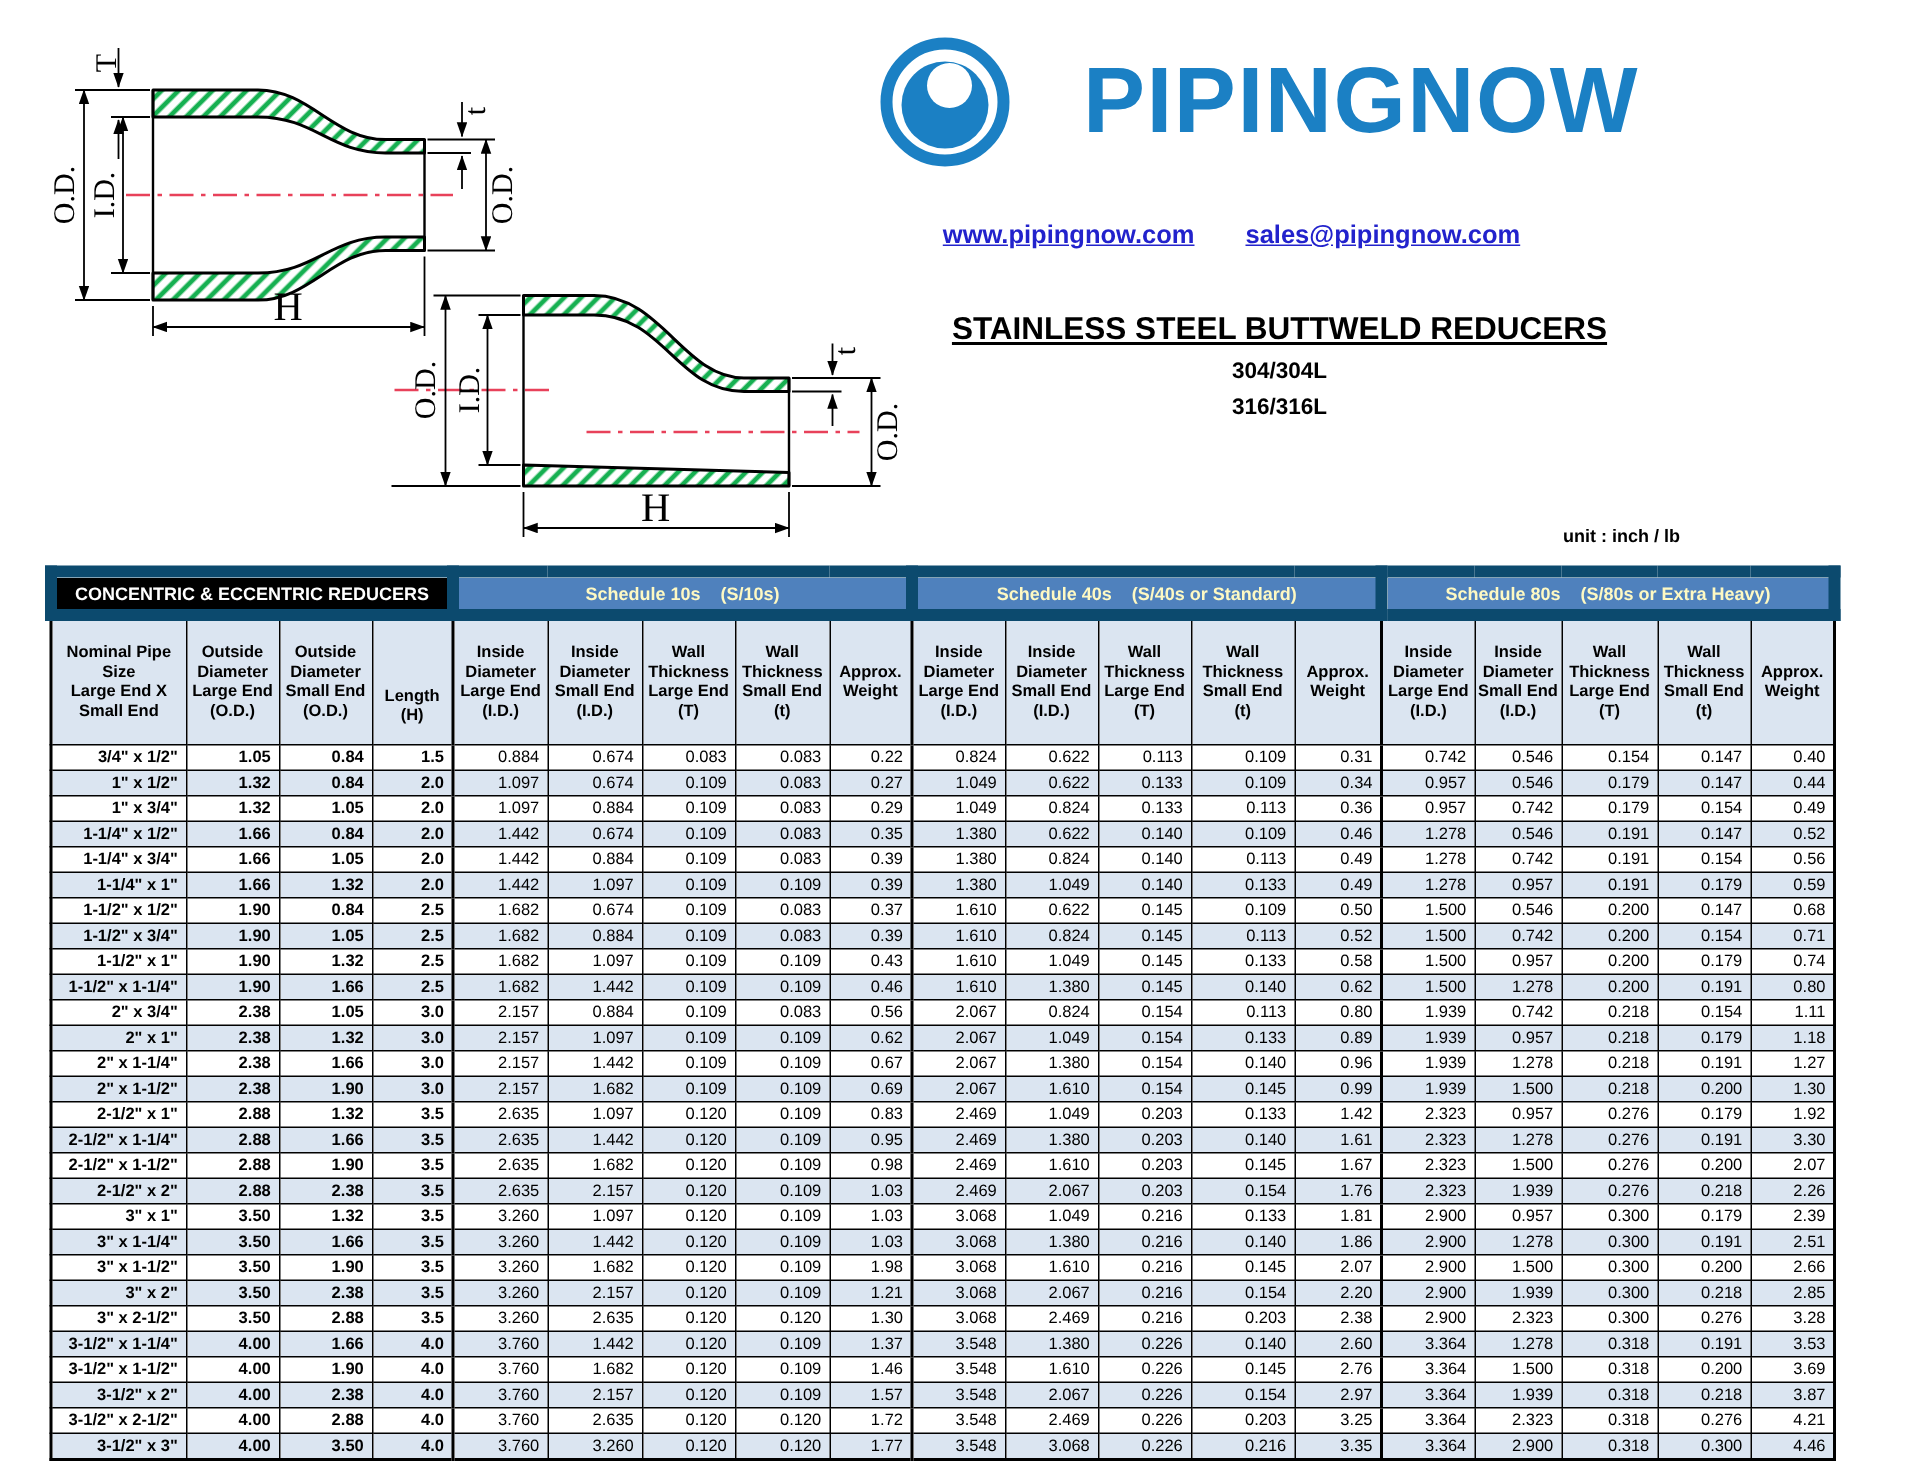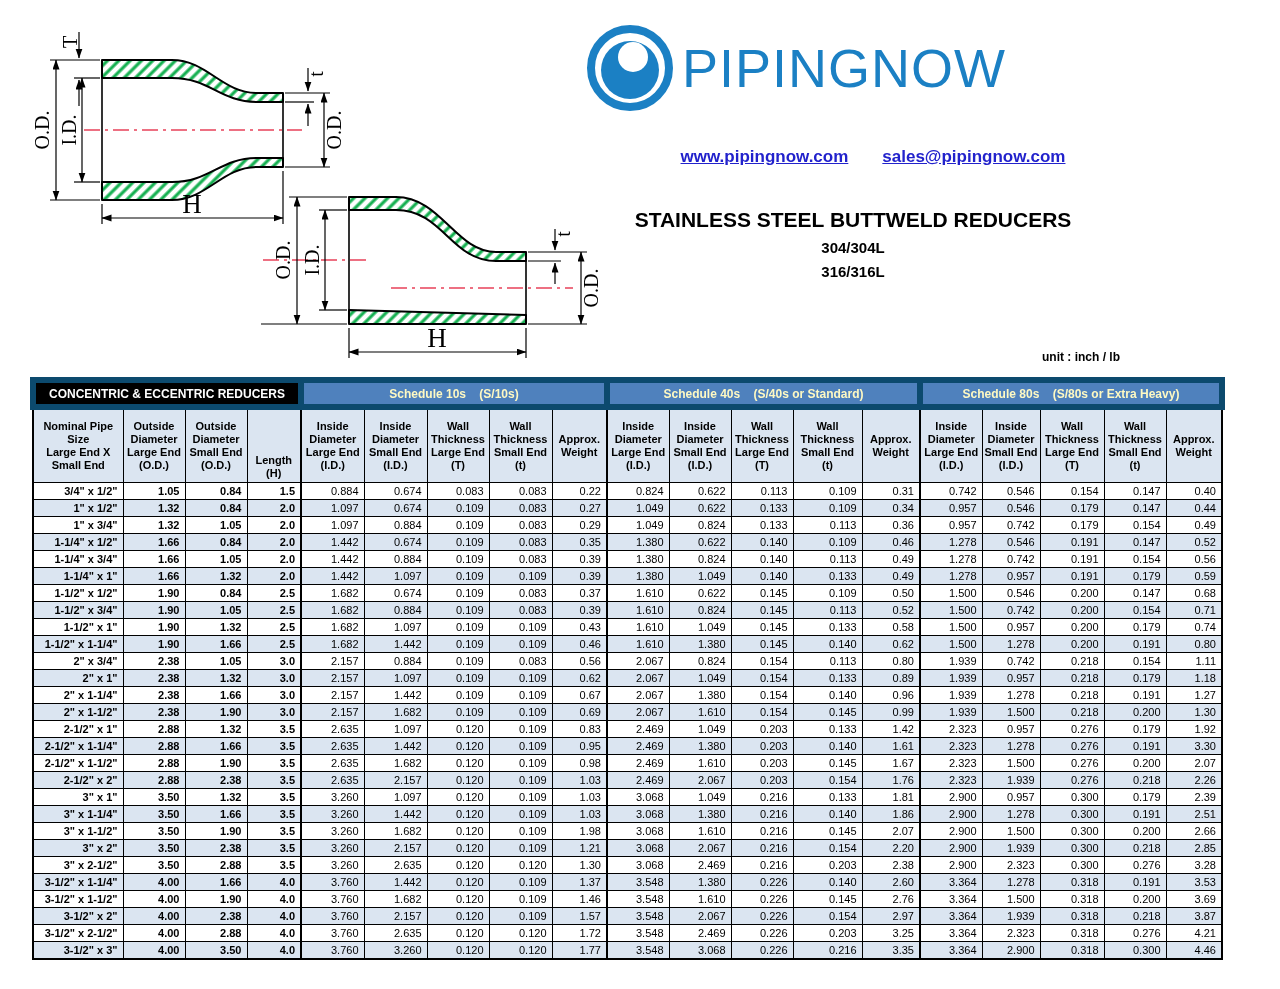--- a/index.html
+++ b/index.html
@@ -14,41 +14,41 @@
   .wall{fill-rule:evenodd;stroke:#000;stroke-width:2;stroke-linejoin:round;}
   .endface{stroke:#000;stroke-width:1.6;}
   .cl{stroke:var(--centerline-red,#e8415a);stroke-width:1.6;stroke-dasharray:16 5 3 5;fill:none;}
   .dim{stroke:#000;stroke-width:1.2;fill:none;}
   .hatchline{stroke:var(--hatch-green,#16b051);}
   .dimlabel{font-family:"Liberation Serif","DejaVu Serif",serif;font-size:20px;fill:#000;}
   .dimlabel.big{font-size:27px;}
   .arrowhead{fill:#000;}
   
   #brand{position:absolute;left:586px;top:24px;display:flex;align-items:center;gap:8px;}
-  #logo-text{font-size:54px;font-weight:normal;color:var(--logo-blue,#1b80c4);letter-spacing:1px;line-height:1;}
-  #links{position:absolute;left:618px;top:147px;width:510px;text-align:center;
+  #logo-text{font-size:62px;font-weight:bold;color:var(--logo-blue,#1b80c4);letter-spacing:1px;line-height:1;margin-left:40px;}
+  #links{position:absolute;left:566px;top:147px;width:510px;text-align:center;
          font-size:17px;font-weight:bold;color:var(--link-blue,#2222cc);}
   #links .link{text-decoration:underline;white-space:pre;}
   #links .gap{display:inline-block;width:34px;}
   #titleblock{position:absolute;left:598px;top:208px;width:510px;text-align:center;line-height:1.15;}
-  #title-line1{font-size:21px;font-weight:bold;margin-bottom:7px;}
+  #title-line1{font-size:21px;font-weight:bold;margin-bottom:7px;text-decoration:underline;}
   #title-line2{font-size:20px;font-weight:bold;margin-bottom:8px;}
   #title-line3,#title-line4{font-size:15px;font-weight:bold;margin-bottom:7px;}
   #title-line5{font-size:15px;font-weight:bold;white-space:pre;}
   #unit-note{position:absolute;left:1042px;top:350px;font-size:12px;font-weight:bold;}
   
   #table-wrap{position:absolute;left:30px;top:377px;}
   table{border-collapse:collapse;table-layout:fixed;border:2px solid #000;}
   th,td{border:1px solid #000;overflow:hidden;}
-  .ghead{height:19px;font-size:12px;font-weight:bold;border:6px solid #0c4a6e;white-space:pre;}
+  .ghead{height:19px;font-size:12px;font-weight:bold;border:8px solid #0c4a6e;white-space:pre;}
   .ghead.dark{background:#000;color:#fff;}
   .ghead.blue{background:var(--accent,#4f81bd);color:#fef9c3;}
   .chead{height:70px;background:var(--header-bg,#dbe5f1);font-size:11px;font-weight:bold;
          text-align:center;vertical-align:middle;line-height:13px;white-space:pre-line;padding:0 1px;}
-  .chead.vb{vertical-align:bottom;padding-bottom:2px;}
+  .chead.vb{vertical-align:bottom;padding-bottom:12px;}
   .gs{border-left:2px solid #000;}
   tbody td{height:16px;line-height:16px;font-size:11px;text-align:right;padding:0 5px 0 0;background:#fff;}
   tbody tr:nth-child(even) td{background:var(--stripe,#dbe5f1);}
   tbody td.b{font-weight:bold;}
 </style>
 </head>
 <body>
 
 <div class="diagram" id="concentric-diagram">
   <svg width="322" height="240" viewBox="0 0 322 240" xmlns="http://www.w3.org/2000/svg">

